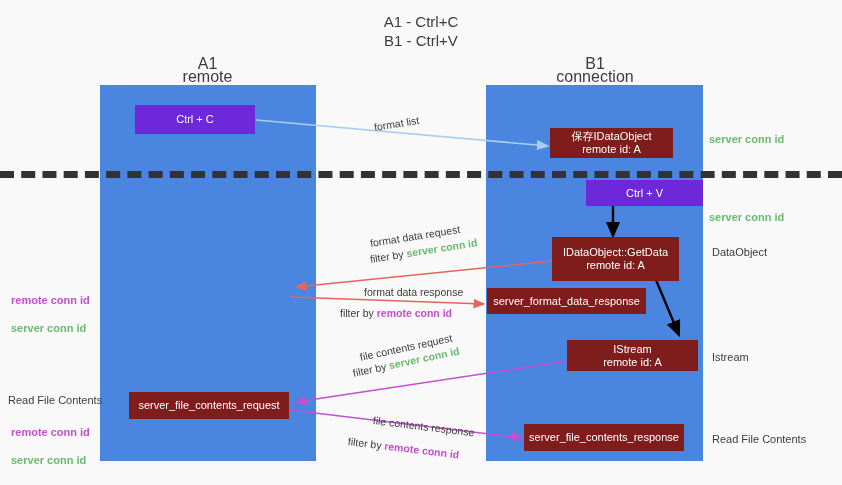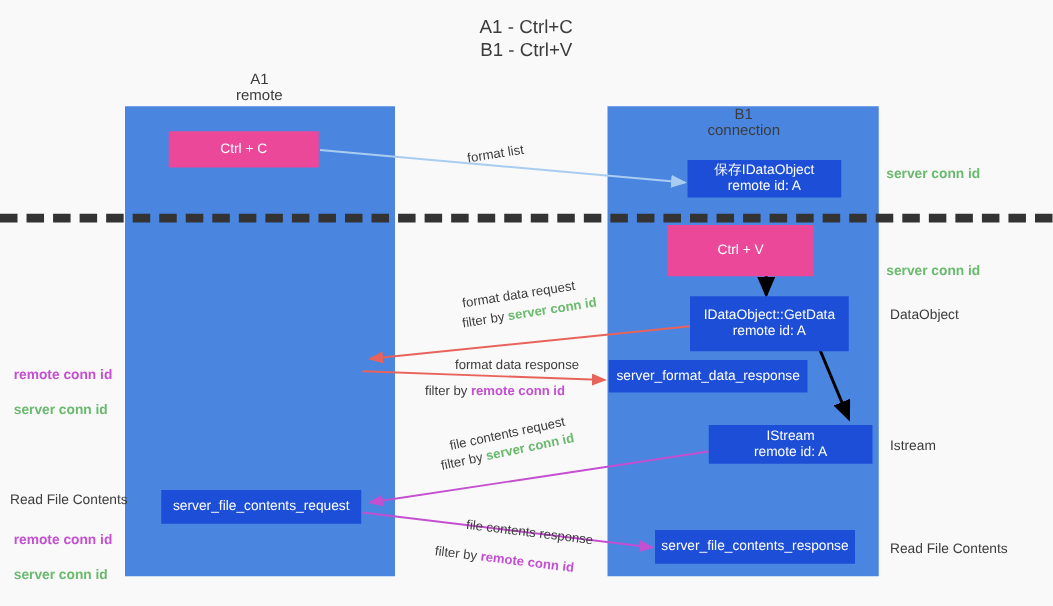--- a/index.html
+++ b/index.html
@@ -14,46 +14,46 @@
   .abs{position:absolute;}
 
   
   #title{
     left:0;top:12px;width:842px;text-align:center;
     font-size:15px;color:#3c3c3c;line-height:19px;white-space:pre-line;
   }
 
   
   .col-head{
-    font-size:12px;color:#3c3c3c;text-align:center;line-height:13px;
+    font-size:16px;color:#3c3c3c;text-align:center;line-height:13px;
     white-space:pre-line;
   }
   #head-a1{left:135px;top:57px;width:145px;}
-  #head-b1{left:520px;top:57px;width:150px;margin-top:28px;}
+  #head-b1{left:520px;top:57px;width:150px;}
 
   
   .lane{background:#4a86e0;}
   #lane-a1{left:100px;top:85px;width:216px;height:376px;}
   #lane-b1{left:486px;top:85px;width:217px;height:376px;}
 
   
   #dashed{
     left:0;top:171px;width:842px;height:0;
     border-top:7px dashed #333333;
   }
 
   
   .node{
     position:absolute;
     display:flex;align-items:center;justify-content:center;
     text-align:center;color:#ffffff;font-size:11px;line-height:13px;
     white-space:pre-line;box-sizing:border-box;
   }
-  .green{background:#ec4899;}
-  .orange{background:#1d4ed8;}
+  .green{background:#6d28d9;}
+  .orange{background:#7f1d1d;}
 
   
   .side-label{font-size:11px;line-height:14px;white-space:pre-line;}
   .green-txt{color:#6aba6e;font-weight:bold;}
   .purple-txt{color:#c44fd0;font-weight:bold;}
   .dark-txt{color:#3c3c3c;}
 
   
   .edge-cap{
     position:absolute;font-size:10.5px;color:#3c3c3c;line-height:14px;
@@ -113,21 +113,21 @@
     <path d="M290,410 L522,438" stroke="#c44fd0" stroke-width="1.5" fill="none" marker-end="url(#ah-mag)"></path>
   </svg>
 
   <div class="abs" id="dashed"></div>
 
   <div class="node green" style="left:135px;top:105px;width:120px;height:29px;">Ctrl + C</div>
 
   <div class="node orange" style="left:550px;top:128px;width:123px;height:30px;">保存IDataObject
 remote id: A</div>
 
-  <div class="node green" style="left:534px;top:180px;width:117px;height:41px;">Ctrl + V</div>
+  <div class="node green" style="left:586px;top:180px;width:117px;height:26px;">Ctrl + V</div>
 
   <div class="node orange" style="left:552px;top:237px;width:127px;height:44px;">IDataObject::GetData
 remote id: A</div>
 
 
   <div class="node orange" style="left:487px;top:288px;width:159px;height:26px;">server_format_data_response</div>
 
   <div class="node orange" style="left:567px;top:340px;width:131px;height:31px;">IStream
 remote id: A</div>
 

